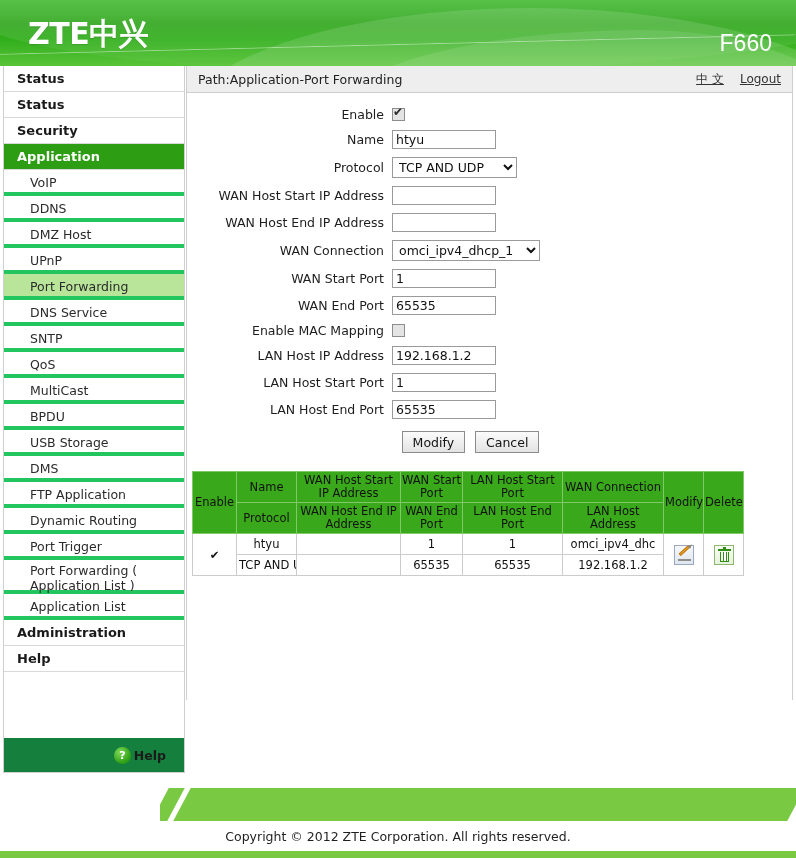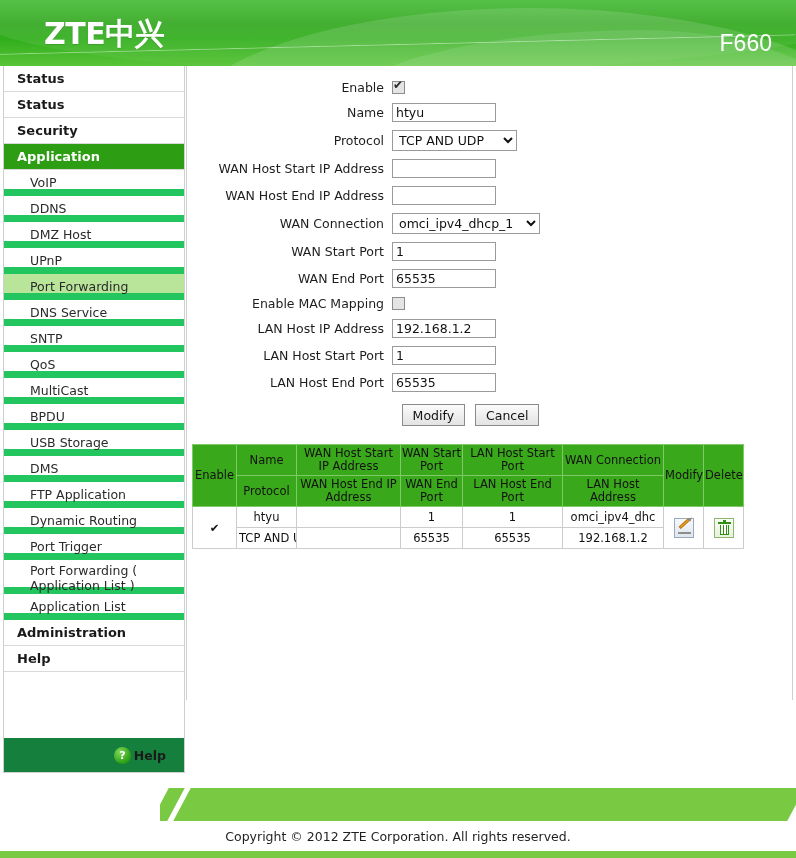--- a/index.html
+++ b/index.html
@@ -41,21 +41,20 @@
     border-radius: 0 0 50% 0 / 0 0 100% 0;
     transform: rotate(-1.4deg);
   }
   .logo {
     position: absolute; left: 28px; top: 14px;
     color: #ffffff;
     font-size: 30px; font-weight: bold;
     letter-spacing: -0.5px;
     font-family: "DejaVu Sans", "Liberation Sans", sans-serif;
     text-shadow: 0 1px 1px rgba(0,0,0,0.12);
-    margin-left: 16px;
   }
   .model {
     position: absolute; right: 24px; top: 30px;
     color: #ffffff; font-size: 23px;
     font-family: "Liberation Sans", sans-serif;
   }
 
   
   .layout { position: relative; width: 796px; }
   .sidebar {
@@ -84,21 +83,21 @@
     cursor: pointer;
   }
   .nav-top.active {
     background: #2d9e14;
     color: #ffffff;
   }
   .nav-sub {
     height: 26px; line-height: 26px;
     padding-left: 26px;
     font-size: 12.5px; color: #2a2a2a;
-    border-bottom: 7px solid #22c55e;
+    border-bottom: 4px solid #22c55e;
     background: #ffffff;
     cursor: pointer;
   }
   .nav-sub.selected { background: #b9e59b; }
   .nav-sub.two-line {
     height: 34px; line-height: 15px;
     padding-top: 3px;
   }
   .nav-spacer { height: 66px; background: #ffffff; }
   .help-row {
@@ -336,20 +335,26 @@
 
     <div class="nav-spacer"></div>
     <div class="help-row">
       <span class="help-badge">?</span>
       <span class="help-text">Help</span>
     </div>
   </div>
 
   <div class="content">
 
+    <div class="pathbar">
+      <span>Path:Application-Port Forwarding</span>
+      <span class="spacer"></span>
+      <a>中 文</a>
+      <a>Logout</a>
+    </div>
 
     <div class="form">
 
       <div class="frow">
         <div class="flabel">Enable</div>
         <div class="fval">
             <span class="chk checked"></span>
           </div>
       </div>
 

